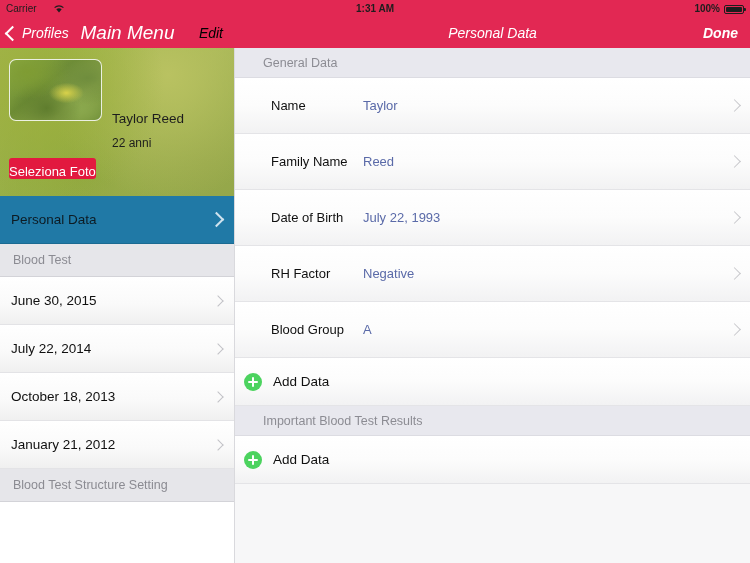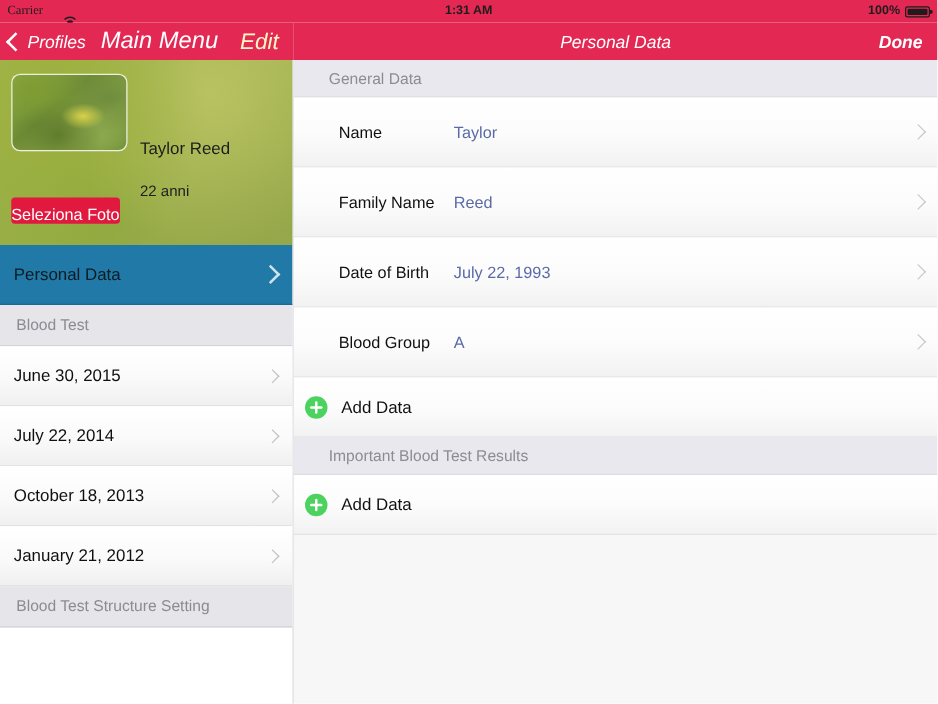--- a/index.html
+++ b/index.html
@@ -30,24 +30,23 @@
     height: 18px;
     background: #E22853;
     color: #1a1a1a;
     font-size: 10px;
     line-height: 18px;
   }
   .sb-left {
     position: absolute;
     left: 6px; top: 0;
     display: flex;
-    align-items: flex-end;
+    align-items: flex-start;
     gap: 16px;
     height: 18px;
-    font-family: Liberation Serif, serif;
   }
   .sb-carrier { font-size: 10px; color: #1d1d1d; }
   .wifi-icon {
     display: inline-block;
     width: 12px; height: 9px;
     position: relative;
     top: 1px;
   }
   .sb-center {
     position: absolute;
@@ -136,22 +135,22 @@
     font-size: 19px;
     color: #ffffff;
     padding-left: 20px;
     box-sizing: border-box;
   }
   .nav-edit {
     position: absolute;
     right: 12px; top: 0;
     height: 30px;
     line-height: 30px;
-    font-size: 18px;
-    color: #fef9c3;
+    font-size: 14px;
+    color: #000000;
     cursor: pointer;
   }
   .nav-title-right {
     position: absolute;
     left: 0; right: 0; top: 0;
     height: 30px;
     line-height: 30px;
     text-align: center;
     font-size: 14px;
     color: #ffffff;
@@ -207,21 +206,21 @@
   }
   .profile-name {
     position: absolute;
     left: 112px; top: 78px;
     font-size: 13.5px;
     color: #1d1d1d;
     transform: translateY(-100%);
   }
   .profile-age {
     position: absolute;
-    left: 112px; top: 112px;
+    left: 112px; top: 102px;
     font-size: 12px;
     color: #1d1d1d;
     transform: translateY(-100%);
   }
   .seleziona-btn {
     position: absolute;
     left: 9px; top: 110px;
     padding: 0 0;
     height: 21px;
     line-height: 27px;
@@ -452,20 +451,25 @@
       <span class="flabel">Family Name</span>
       <span class="fvalue">Reed</span>
       <span class="chev-right"></span>
     </div>
     <div class="form-row">
       <span class="flabel">Date of Birth</span>
       <span class="fvalue">July 22, 1993</span>
       <span class="chev-right"></span>
     </div>
     <div class="form-row">
+      <span class="flabel">RH Factor</span>
+      <span class="fvalue">Negative</span>
+      <span class="chev-right"></span>
+    </div>
+    <div class="form-row">
       <span class="flabel">Blood Group</span>
       <span class="fvalue">A</span>
       <span class="chev-right"></span>
     </div>
 
     <div class="add-row">
       <span class="plus-icon"></span>
       <span class="add-label">Add Data</span>
     </div>
 

